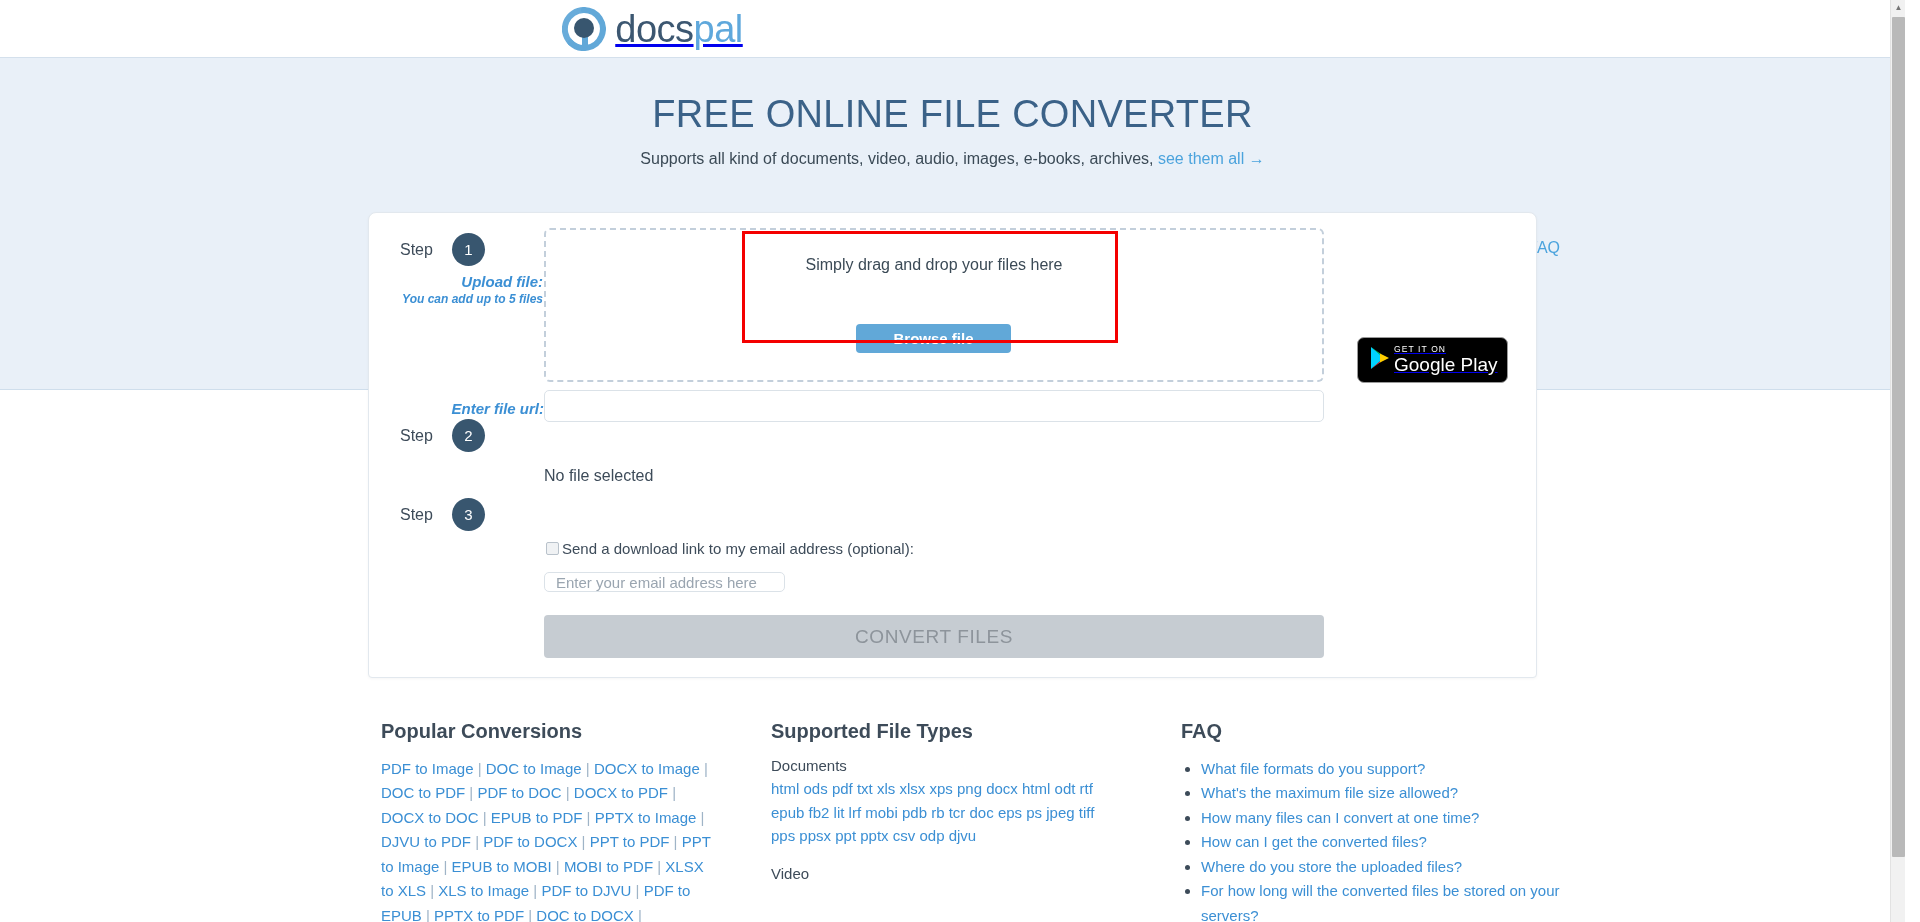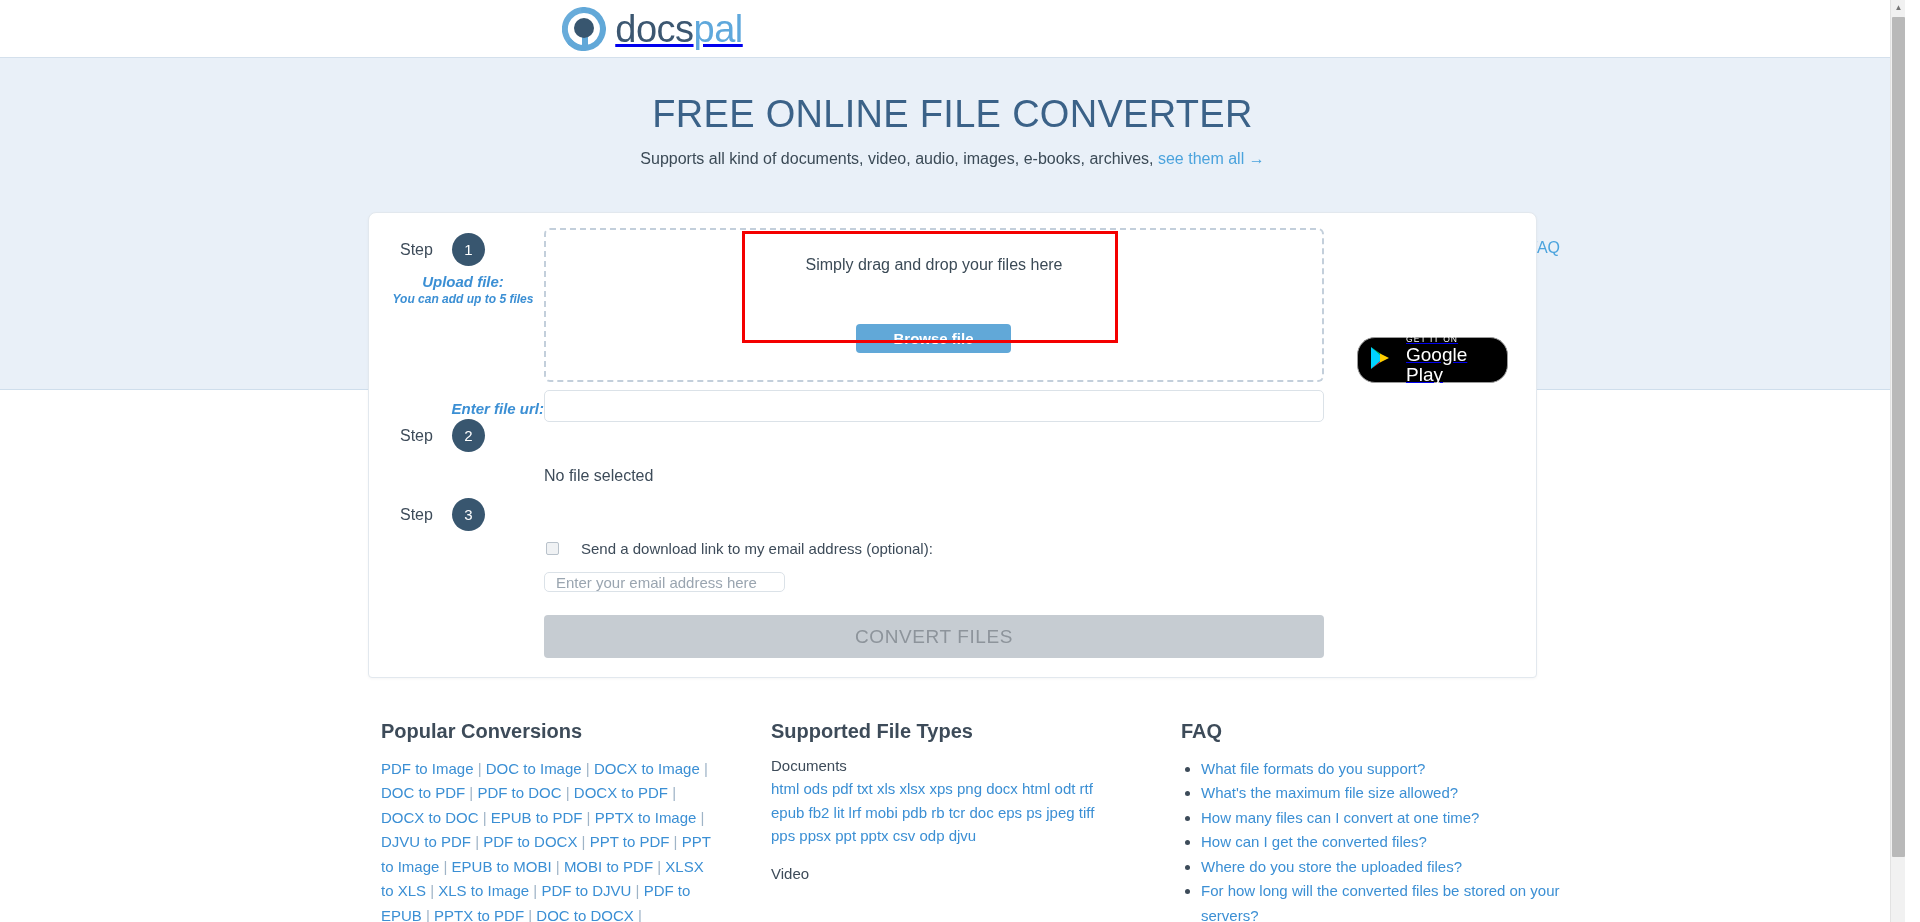--- a/index.html
+++ b/index.html
@@ -98,21 +98,21 @@
     border-radius: 50%;
     background: #38566f;
     color: #ffffff;
     font-size: 15px;
     display: flex; align-items: center; justify-content: center;
   }
   .upload-note {
     position: absolute;
     left: 0; top: 272px;
     width: 128px;
-    text-align: center;
+    text-align: right;
     font-style: italic;
     font-weight: bold;
     color: #3b8fd4;
     line-height: 1.33;
   }
   .upload-note .t1 { font-size: 15px; display: block; }
   .upload-note .t2 { font-size: 12px; display: block; }
 
   
   .dropzone {
@@ -186,21 +186,21 @@
   .nofile {
     position: absolute;
     left: 544px; top: 467px;
     font-size: 16px;
     color: #3d4b59;
   }
 
   .chk-row {
     position: absolute;
     left: 546px; top: 540px;
-    display: flex; align-items: center; gap: 22px;
+    display: flex; align-items: center; gap: 3px;
   }
   .chk {
     width: 13px; height: 13px;
     border: 1px solid #b9c2cb;
     background: #f0f2f4;
     border-radius: 2px;
     cursor: pointer;
   }
   .chk-label { font-size: 15px; color: #3d4b59; }
 
@@ -232,22 +232,22 @@
     cursor: default;
   }
 
   
   .gplay {
     position: absolute;
     left: 1357px; top: 337px;
     width: 151px; height: 46px;
     background: #000000;
     border: 1px solid #9a9a9a;
-    border-radius: 18px;
-    display: flex; align-items: center; gap: 15px;
+    border-radius: 7px;
+    display: flex; align-items: center; gap: 3px;
     padding-left: 11px;
     z-index: 6;
   }
   .gplay-txt { color: #ffffff; line-height: 1.05; }
   .gplay-txt .small { font-size: 8.5px; letter-spacing: 1.1px; display: block; }
   .gplay-txt .big { font-size: 19px; display: block; margin-top: 1px; }
 
   
   .cols {
     position: absolute;

